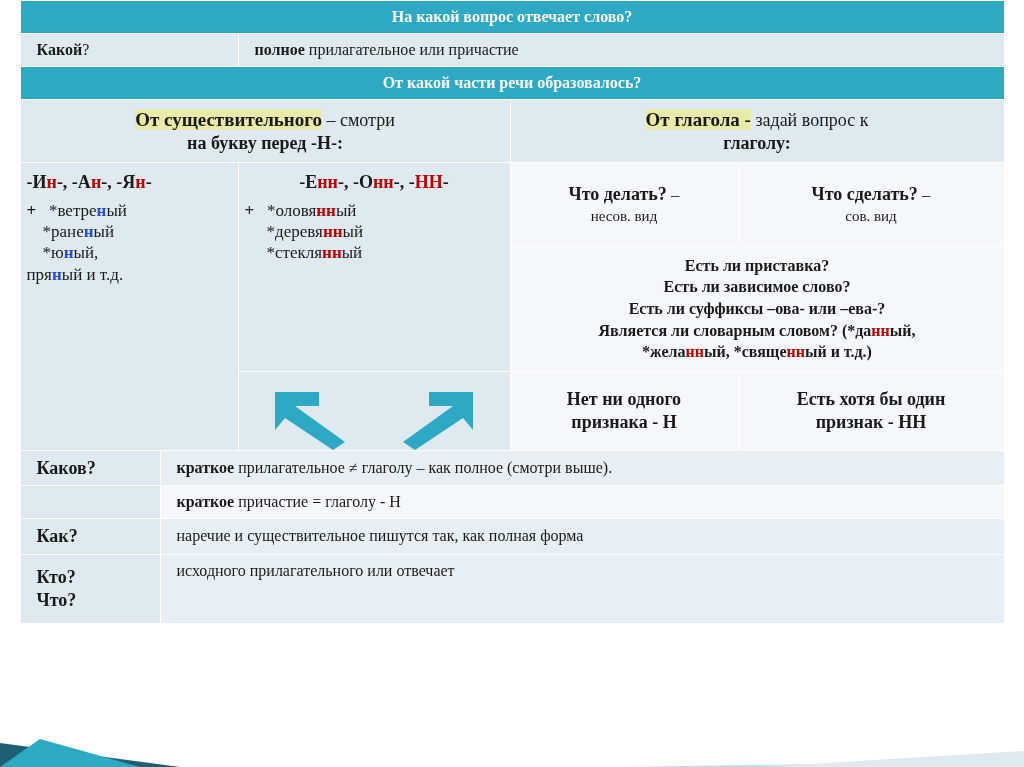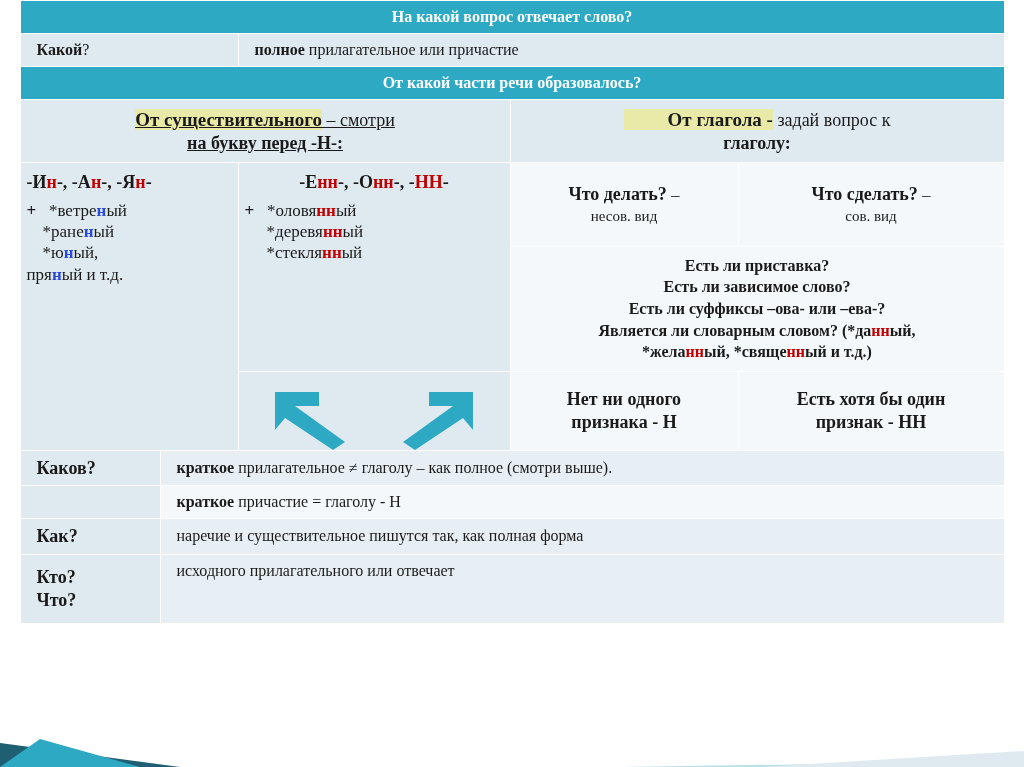--- a/index.html
+++ b/index.html
@@ -90,26 +90,26 @@
       <td class="cell-blue" colspan="3">
         <span class="b">полное</span><span> прилагательное или причастие</span>
       </td>
     </tr>
 
     <tr>
       <td class="band" colspan="5">От какой части речи образовалось?</td>
     </tr>
 
     <tr>
-      <td class="cell-blue ctr" colspan="3" style="padding:8px 10px;text-decoration:underline;">
+      <td class="cell-blue ctr" colspan="3" style="padding:8px 10px;">
         <span class="hl b" style="font-size:19px;">От существительного</span><span style="font-size:18px;"> – смотри</span><br>
         <span class="b" style="font-size:18px;">на букву перед -Н-:</span>
       </td>
       <td class="cell-blue ctr" colspan="2" style="padding:8px 6px;">
-        <span class="hl b" style="font-size:19px;padding-left:44px;">От глагола -</span><span style="font-size:18px;"> задай вопрос к</span><br>
+        <span class="hl b" style="font-size:19px;">От глагола -</span><span style="font-size:18px;"> задай вопрос к</span><br>
         <span class="b" style="font-size:18px;">глаголу:</span>
       </td>
     </tr>
 
     <tr>
 
       <td class="cell-blue" colspan="2" rowspan="3" style="vertical-align:top;padding:8px 6px;">
         <div class="b" style="font-size:18px;margin-bottom:6px;">
           <span>-И</span><span class="red">н</span><span>-, -А</span><span class="red">н</span><span>-, -Я</span><span class="red">н</span><span>-</span>
         </div>

